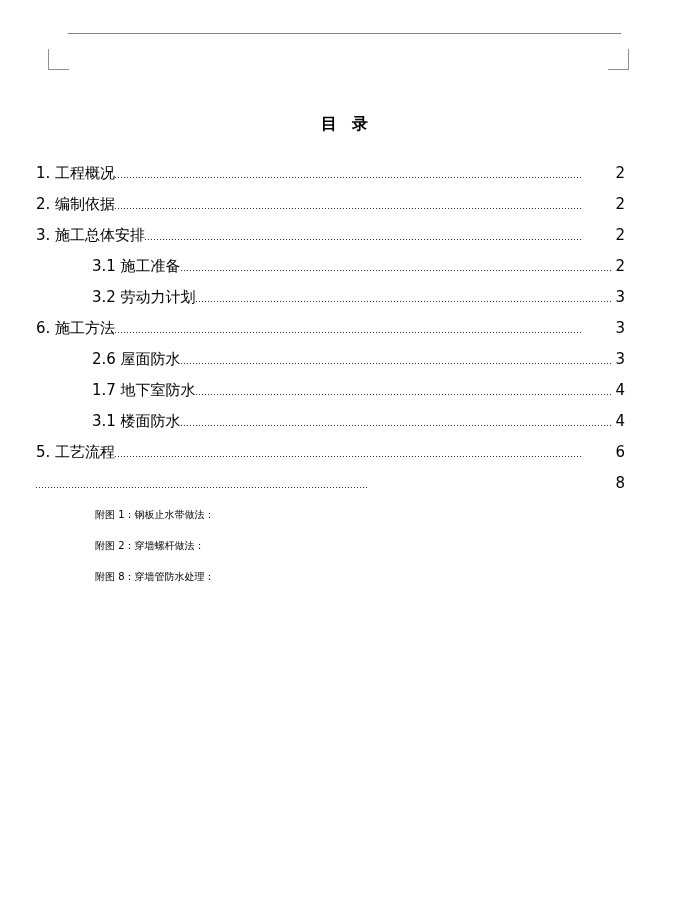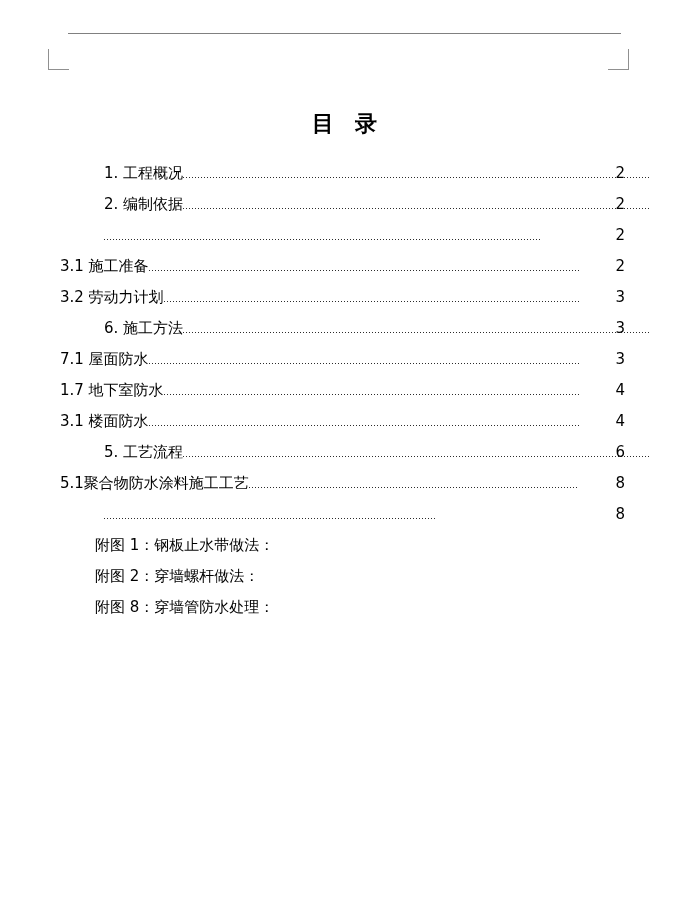--- a/index.html
+++ b/index.html
@@ -44,21 +44,21 @@
     transform: translateX(-20px);
   }
 
   
   .doc-title {
     position: absolute;
     left: 0;
     top: 109px;
     width: 689px;
     text-align: center;
-    font-size: 22px;
+    font-size: 16px;
     font-weight: bold;
     letter-spacing: 0.30em;
     line-height: 30px;
     text-indent: 0.30em;
   }
 
   
   .toc {
     position: absolute;
     left: 0;
@@ -90,53 +90,52 @@
   }
   .toc-row .pageno {
     position: absolute;
     right: 64px;
     top: 0;
     font-size: 15px;
     text-align: right;
   }
 
   
-  .lvl1 { padding-left: 104px; }
-  .lvl2 { padding-left: 60px; }
+  .lvl1 { padding-left: 36px; }
+  .lvl2 { padding-left: 92px; }
   .lvl-attach { padding-left: 95px; }
 
   .toc-row.lvl1 .leader,
   .toc-row.lvl2 .leader { }
 
   .attach-row {
     position: relative;
     height: 31px;
     line-height: 31px;
-    font-size: 15px;
+    font-size: 10px;
     white-space: nowrap;
   }
 </style>
 </head>
 <body>
 
 <div class="page-rule"></div>
 <div class="corner corner-tl"></div>
 <div class="corner corner-tr"></div>
 
 <div class="doc-title">目 录</div>
 
 <div class="toc" id="toc-list">
     <div class="toc-row lvl1"><span class="label">1. 工程概况</span><span class="leader" style="width: 465.906px;"></span><span class="pageno">2</span></div>
     <div class="toc-row lvl1"><span class="label">2. 编制依据</span><span class="leader" style="width: 465.906px;"></span><span class="pageno">2</span></div>
-    <div class="toc-row lvl1"><span class="leader" style="width: 435.906px;"></span><span class="pageno">2</span></div>
+    <div class="toc-row lvl1"><span class="label">3. 施工总体安排</span><span class="leader" style="width: 435.906px;"></span><span class="pageno">2</span></div>
     <div class="toc-row lvl2"><span class="label">3.1 施工准备</span><span class="leader" style="width: 430.375px;"></span><span class="pageno">2</span></div>
     <div class="toc-row lvl2"><span class="label">3.2 劳动力计划</span><span class="leader" style="width: 415.375px;"></span><span class="pageno">3</span></div>
     <div class="toc-row lvl1"><span class="label">6. 施工方法</span><span class="leader" style="width: 465.906px;"></span><span class="pageno">3</span></div>
-    <div class="toc-row lvl2"><span class="label">7.1 屋面防水</span><span class="leader" style="width: 430.375px;"></span><span class="pageno">3</span></div>
+    <div class="toc-row lvl2"><span class="label">2.6 屋面防水</span><span class="leader" style="width: 430.375px;"></span><span class="pageno">3</span></div>
     <div class="toc-row lvl2"><span class="label">1.7 地下室防水</span><span class="leader" style="width: 415.375px;"></span><span class="pageno">4</span></div>
     <div class="toc-row lvl2"><span class="label">3.1 楼面防水</span><span class="leader" style="width: 430.375px;"></span><span class="pageno">4</span></div>
     <div class="toc-row lvl1"><span class="label">5. 工艺流程</span><span class="leader" style="width: 465.906px;"></span><span class="pageno">6</span></div>
-    <div class="toc-row lvl2"><span class="label">5.1聚合物防水涂料施工工艺</span><span class="leader" style="width: 330.141px;"></span><span class="pageno">8</span></div>
     <div class="toc-row lvl1"><span class="leader" style="width: 330.906px;"></span><span class="pageno">8</span></div>
     <div class="attach-row lvl-attach"><span>附图 1：钢板止水带做法：</span></div>
     <div class="attach-row lvl-attach"><span>附图 2：穿墙螺杆做法：</span></div>
     <div class="attach-row lvl-attach"><span>附图 8：穿墙管防水处理：</span></div>
   </div>
 
 </body></html>

